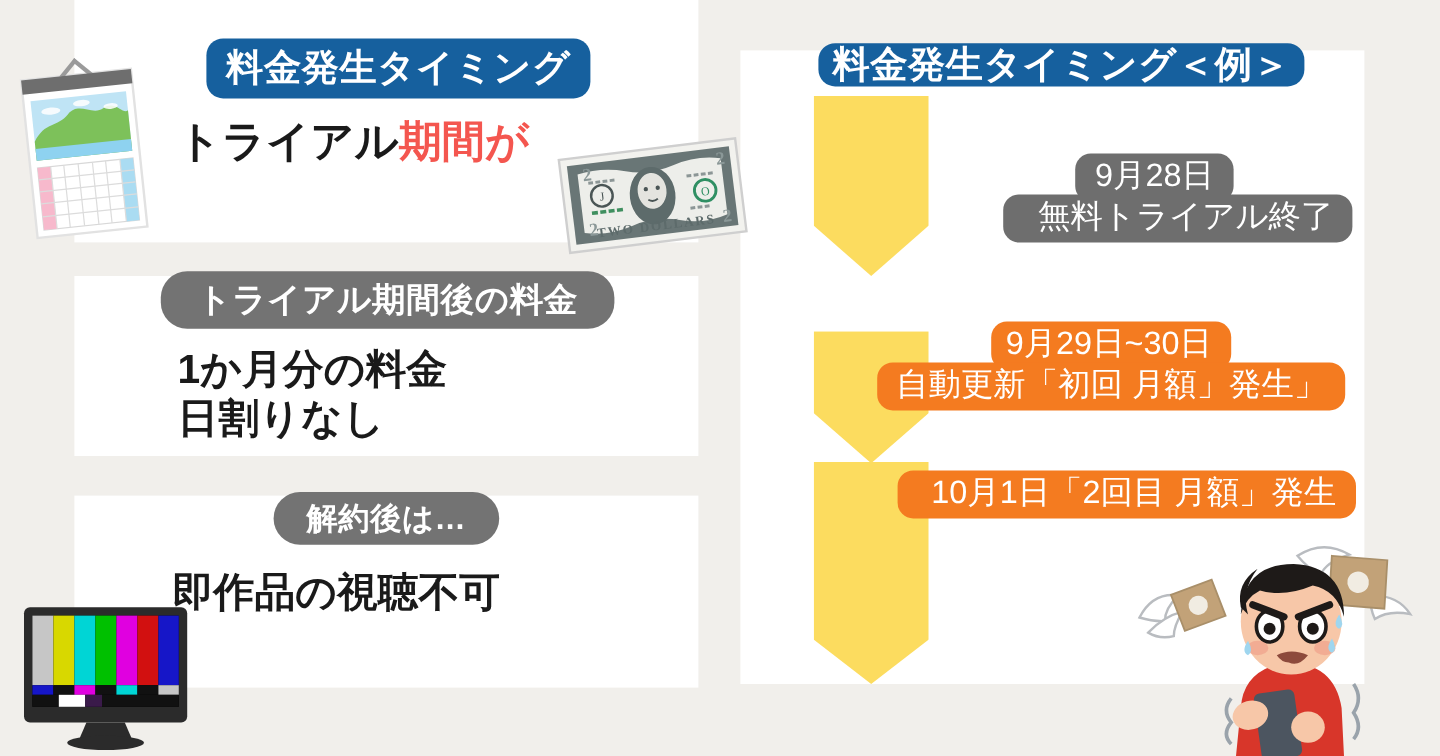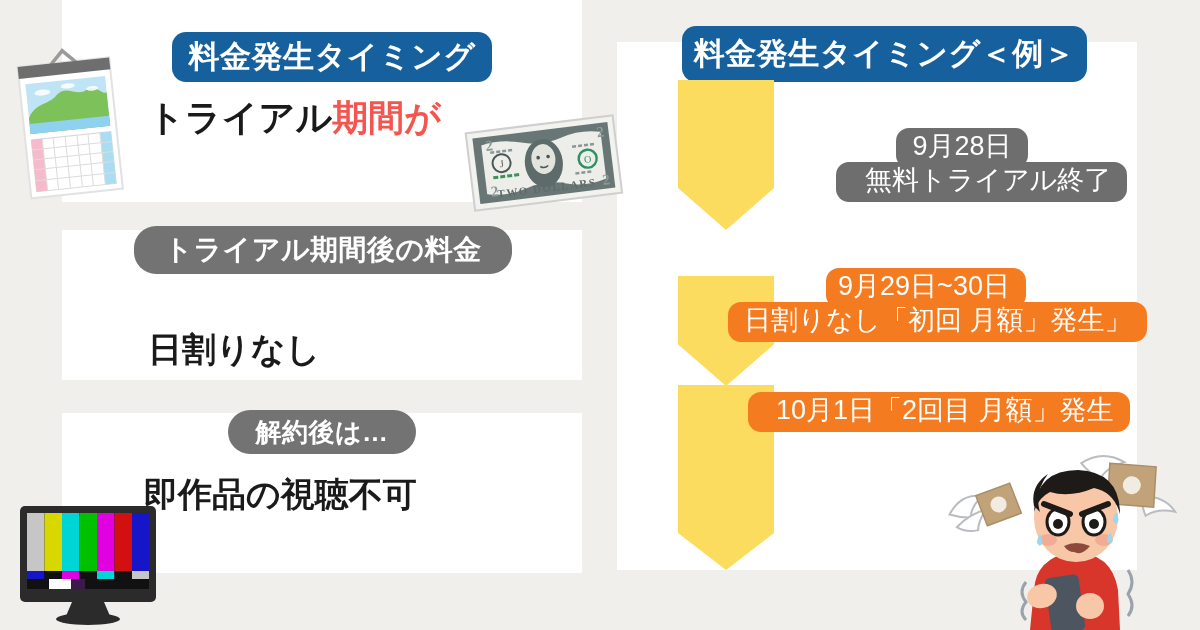--- a/index.html
+++ b/index.html
@@ -30,21 +30,21 @@
     left: 160px; top: 32px; width: 320px; height: 50px;
     font-size: 31px; border-radius: 14px;
   }
   #badge-after-trial {
     left: 134px; top: 226px; width: 378px; height: 48px; font-size: 28px;
   }
   #badge-cancel {
     left: 228px; top: 410px; width: 188px; height: 44px; font-size: 26px;
   }
   #badge-timing-ex {
-    left: 670px; top: 26px; width: 405px; height: 56px;
+    left: 670px; top: 36px; width: 405px; height: 36px;
     font-size: 31px; border-radius: 14px;
   }
 
   
   .headline {
     position: absolute; text-align: left; font-weight: 700;
     color: #1a1a1a; line-height: 1.22; white-space: nowrap;
   }
   #headline-1 { left: 148px; top: 96px;  width: 350px; font-size: 36px; }
   #headline-1 .accent { color: #f4564f; }
@@ -259,21 +259,21 @@
 
   <div class="badge badge-blue" id="badge-timing">料金発生タイミング</div>
 
   <div class="headline" id="headline-1">
     <span>トライアル</span><span class="accent">期間が</span>
   </div>
 
   <div class="badge badge-pink" id="badge-after-trial">トライアル期間後の料金</div>
 
   <div class="headline" id="headline-2">
-    <br>
+    <span>1か月分の料金</span><br>
     <span>日割りなし</span>
   </div>
 
   <div class="badge badge-pink" id="badge-cancel">解約後は…</div>
 
   <div class="headline" id="headline-3">
     <span>即作品の視聴不可</span>
   </div>
 
   <div class="badge badge-blue" id="badge-timing-ex">料金発生タイミング＜例＞</div>
@@ -282,20 +282,20 @@
   <div class="arrow" id="arrow-2"></div>
   <div class="arrow" id="arrow-3"></div>
 
   <div class="step" id="step-1">
     <div><span class="step-line gray d">9月28日</span></div>
     <div><span class="step-line gray t">無料トライアル終了</span></div>
   </div>
 
   <div class="step" id="step-2">
     <div><span class="step-line orange d">9月29日~30日</span></div>
-    <div><span class="step-line orange t">日割りなし「初回 月額」発生」</span></div>
+    <div><span class="step-line orange t">自動更新「初回 月額」発生」</span></div>
   </div>
 
   <div class="step" id="step-3">
     <div><span class="step-line orange t">10月1日「2回目 月額」発生</span></div>
   </div>
 
 </div>
 
 </body></html>

